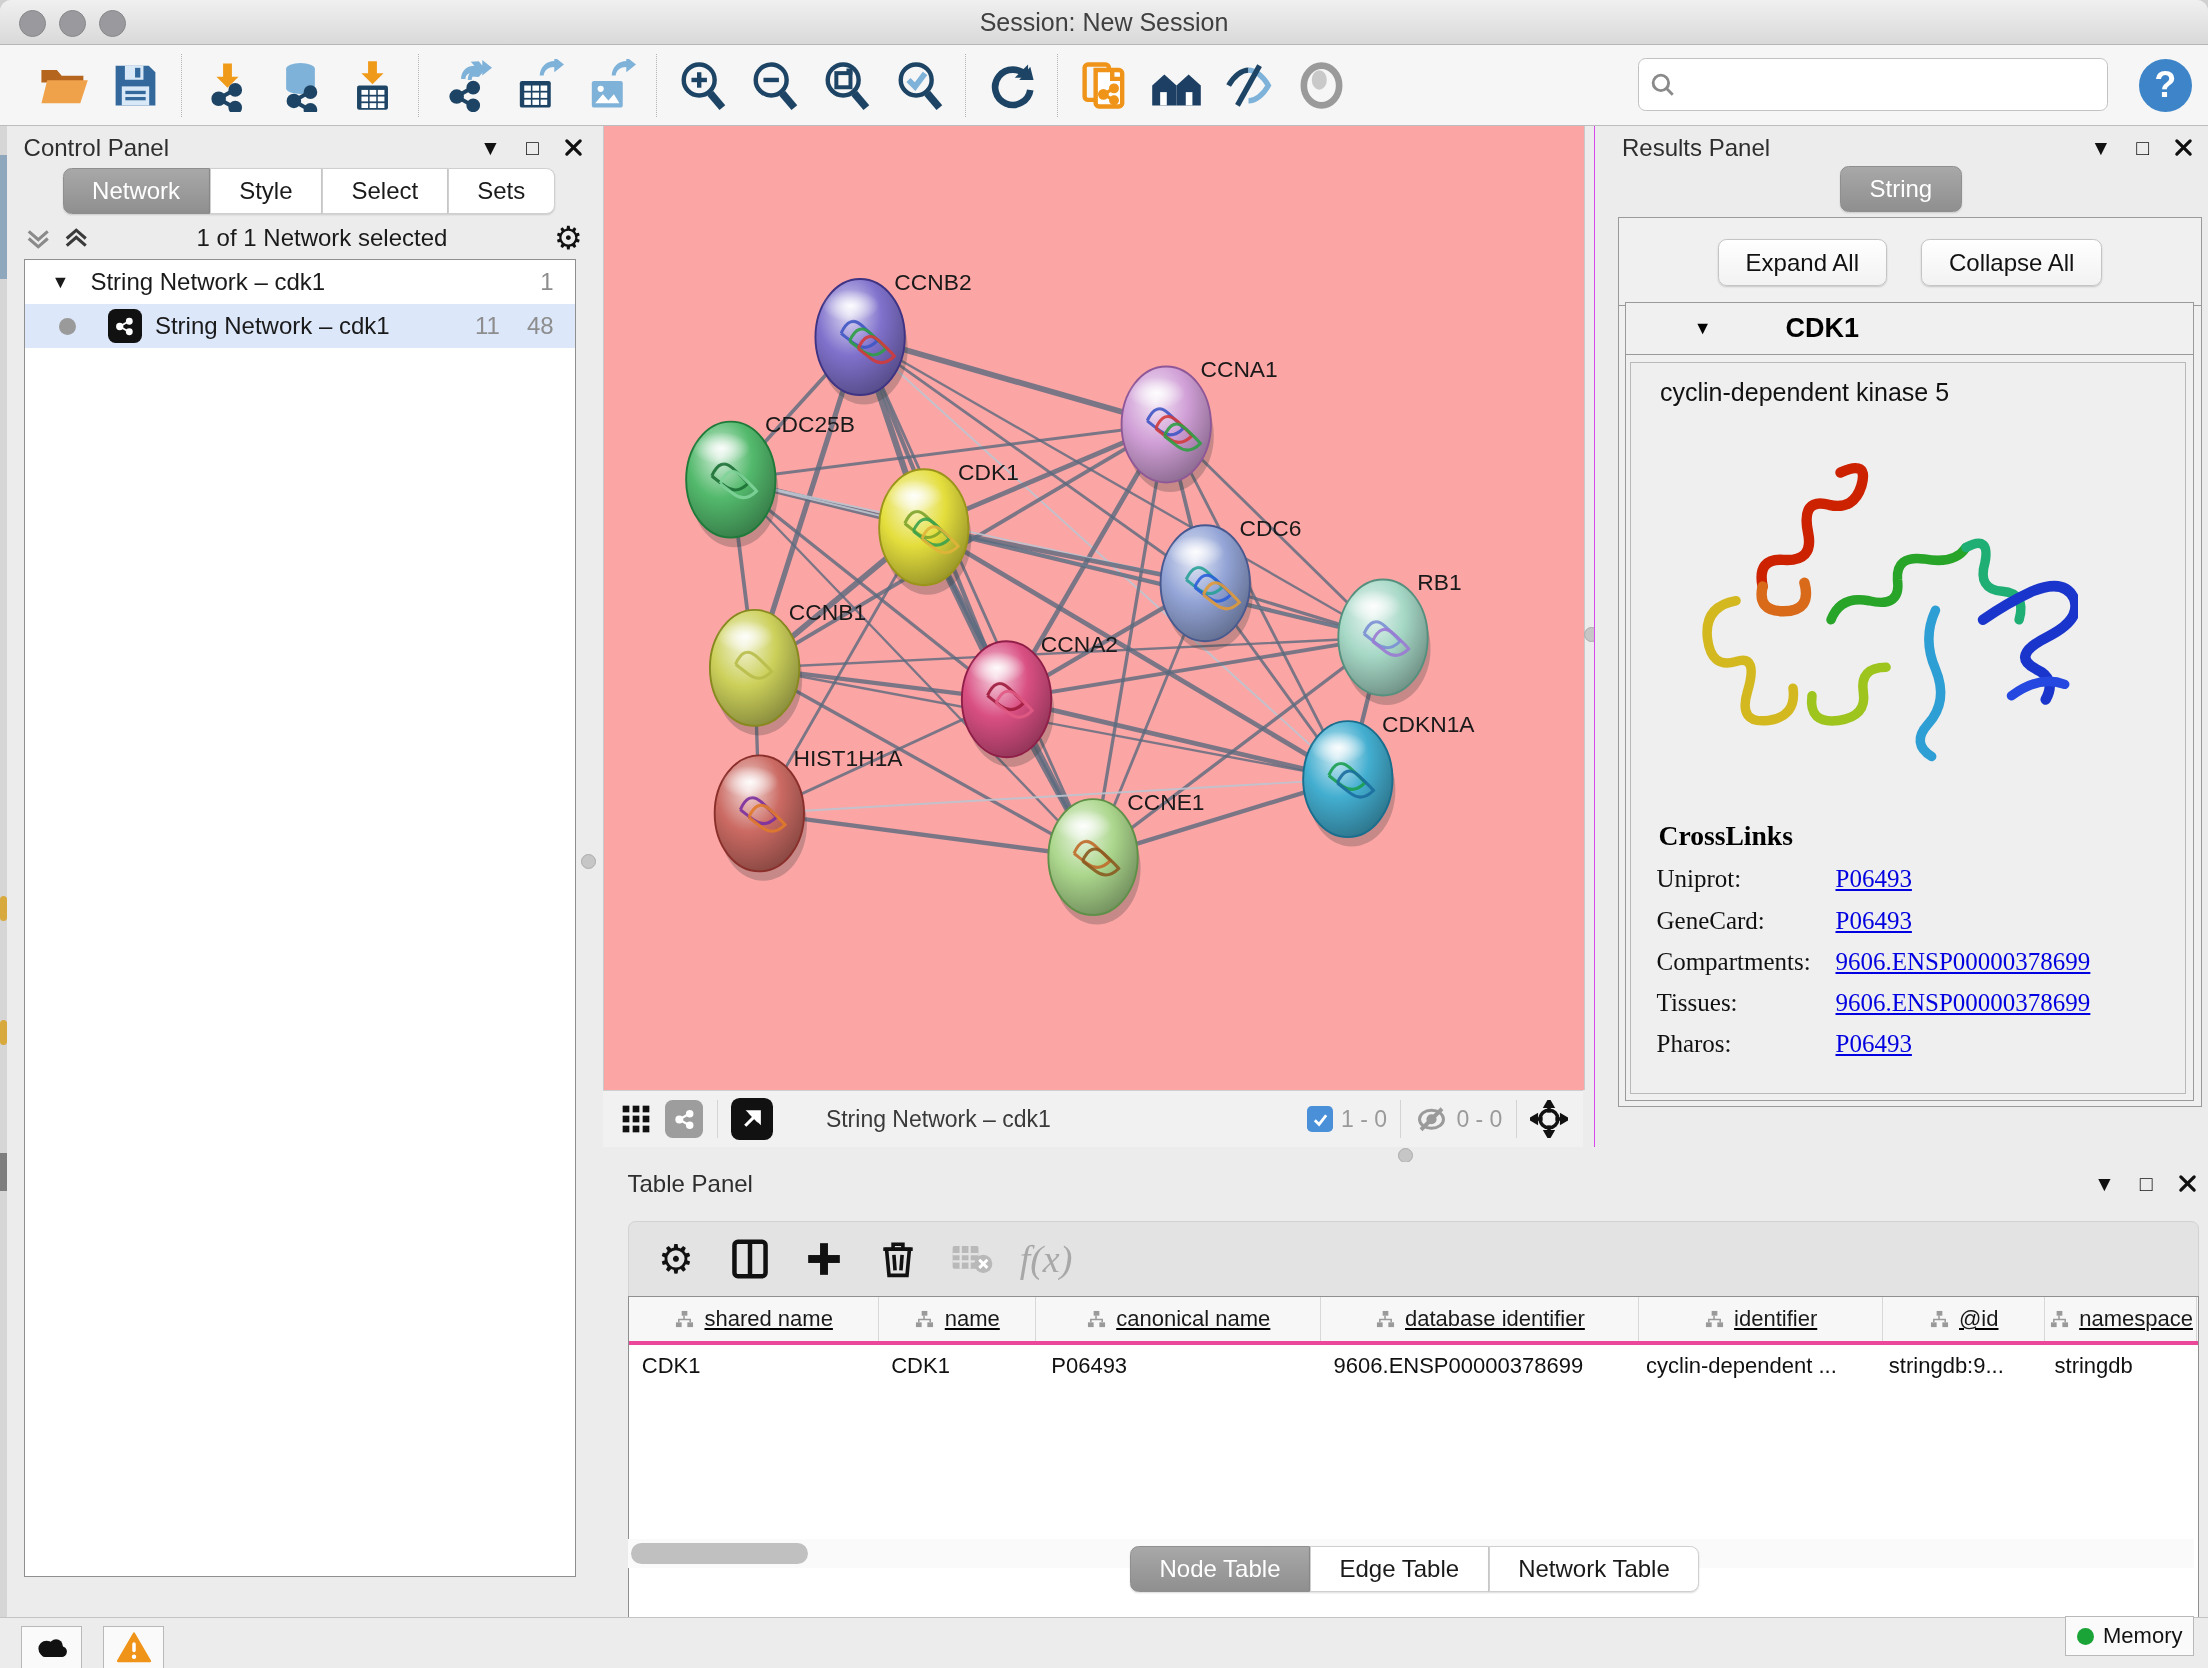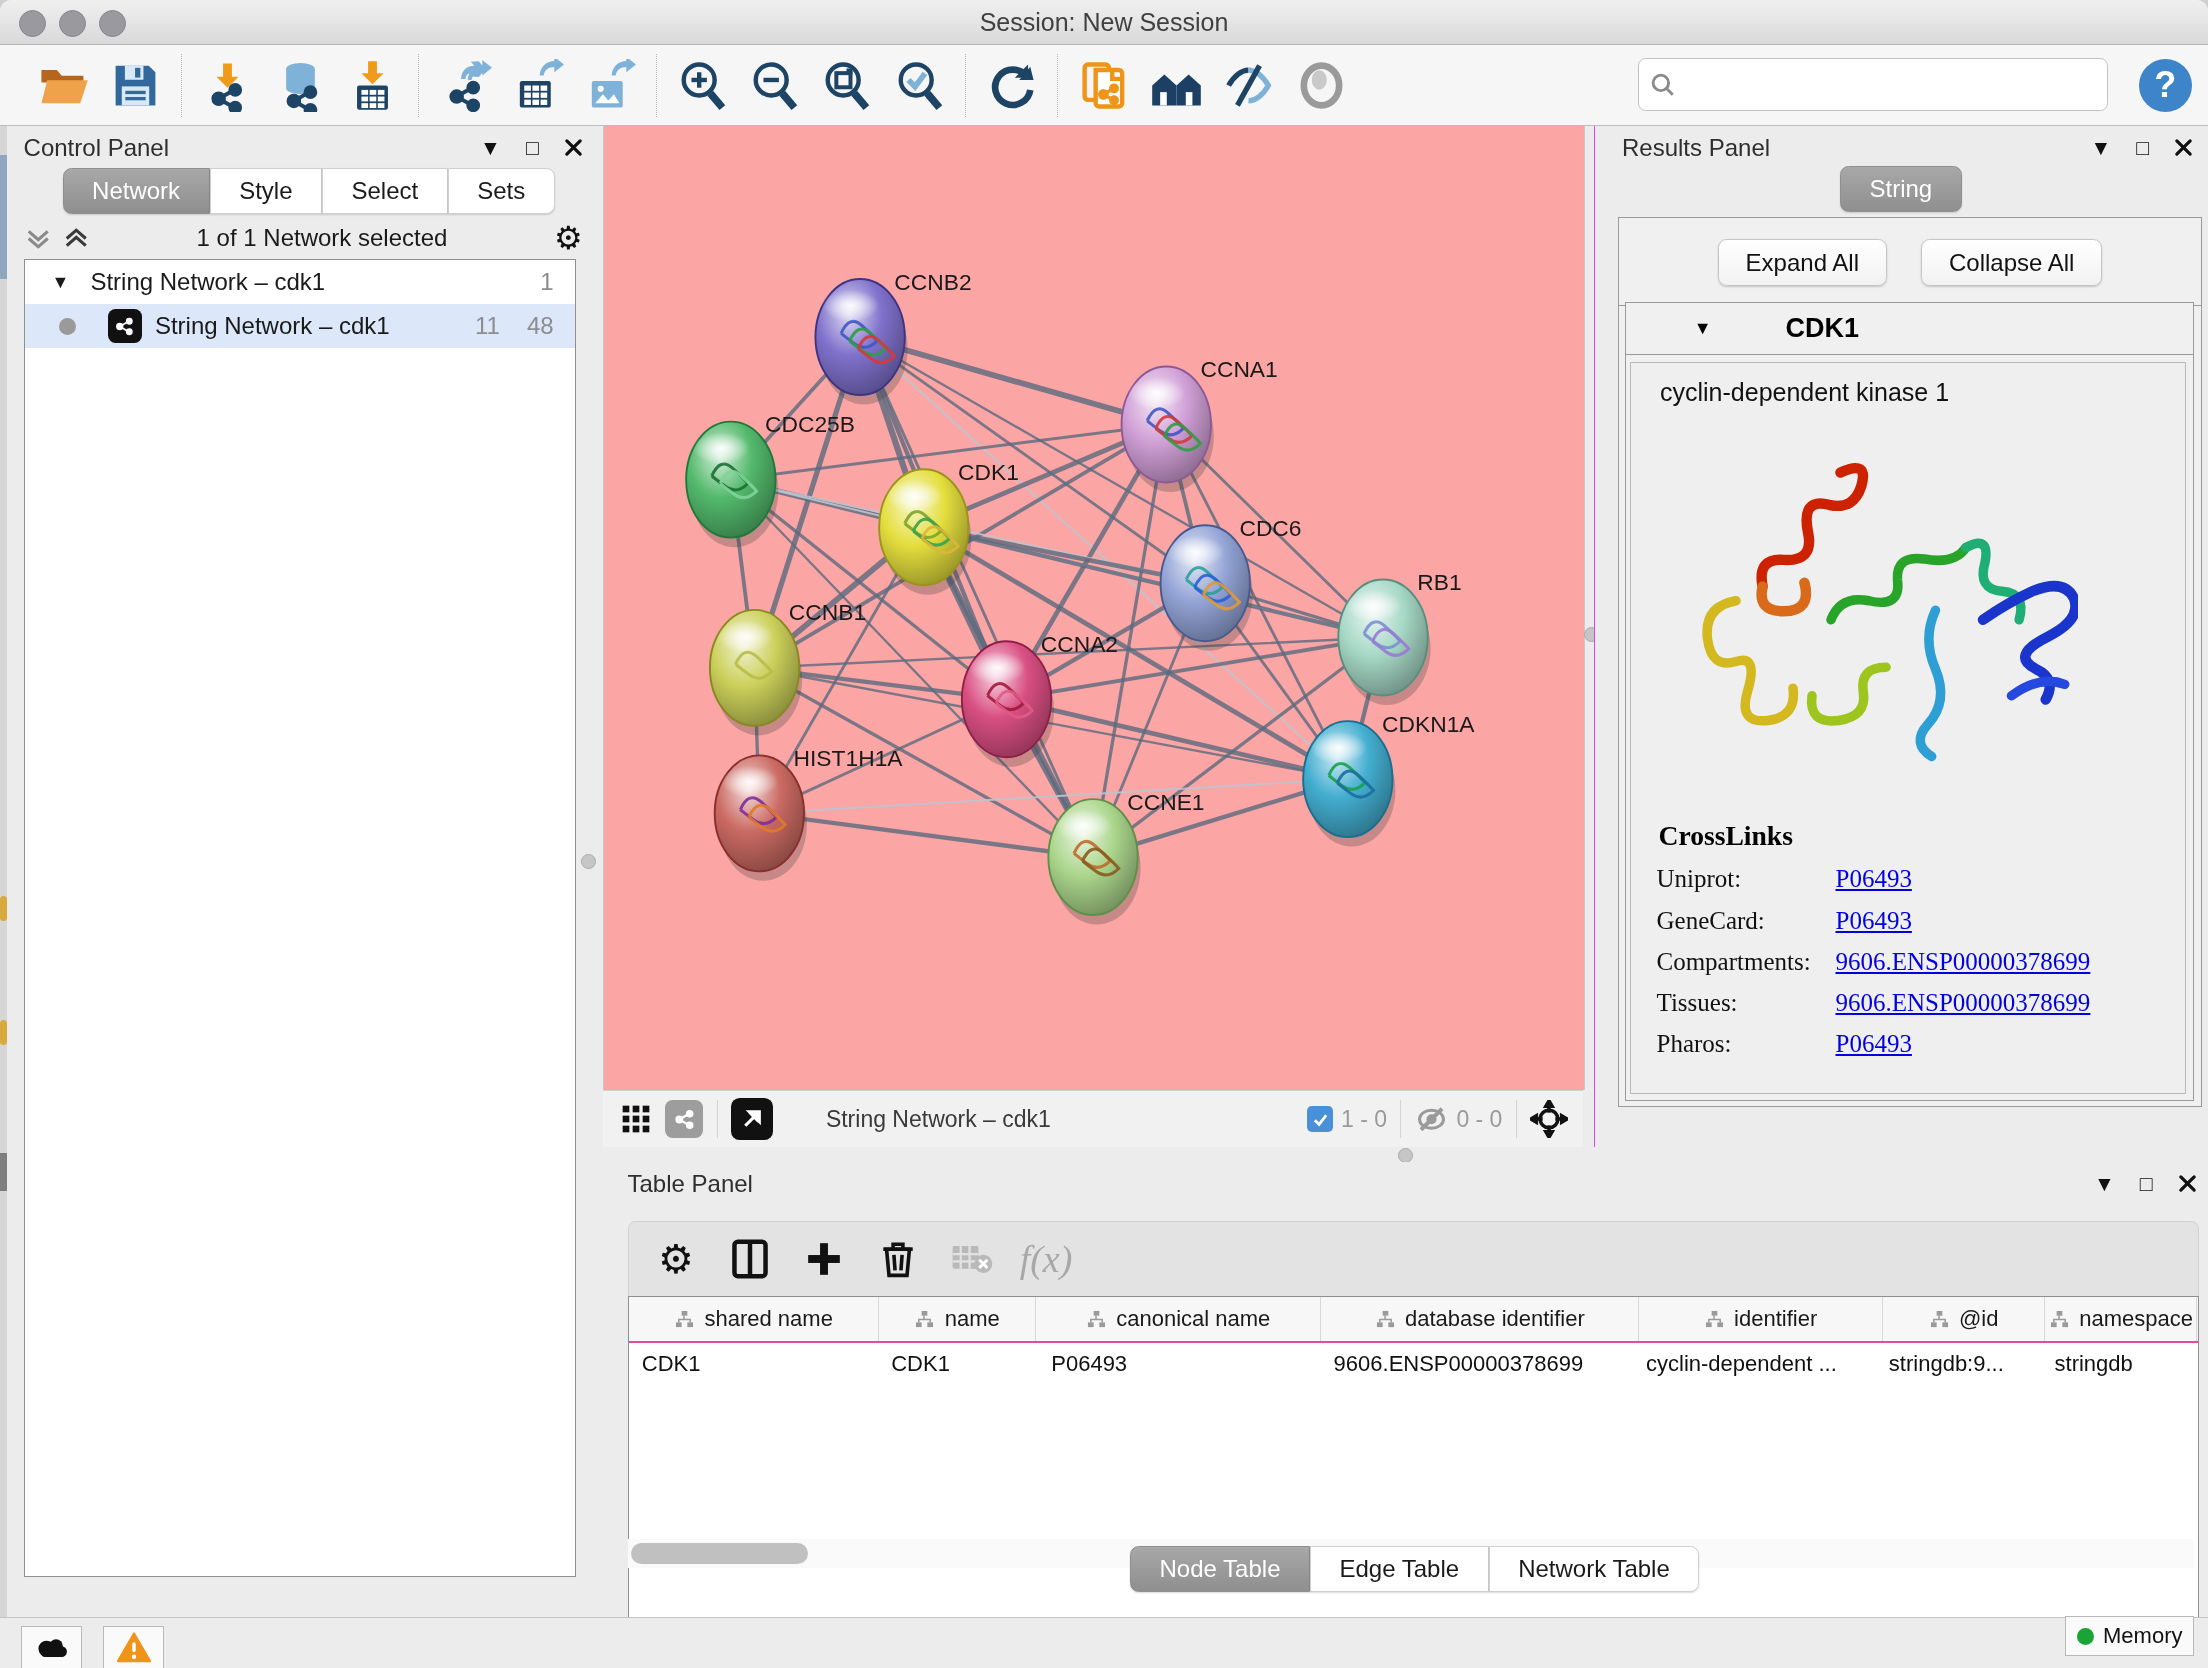--- a/index.html
+++ b/index.html
@@ -65,21 +65,21 @@
   .xl-row{display:flex;font-size:25px;margin:13.3px 0 13.3px 25px;}
   .xl-label{width:179px;color:#111;}
   .xl-link{color:#0000e0;text-decoration:underline;}
   
   .tp{left:617px;top:1162px;width:1591px;height:455px;background:#ececec;}
   .tp-toolbar{position:absolute;left:10.5px;top:59px;width:1569px;height:74px;background:#e3e3e3;
               border:1px solid #d2d2d2;border-radius:7.6px 7.6px 0 0;display:flex;align-items:center;}
   .tpt-ico{width:53px;height:48px;margin-left:21px;display:flex;align-items:center;justify-content:center;}
   .tbl{position:absolute;left:10.5px;top:134px;width:1569px;height:451px;background:#fff;
        border:1.9px solid #8f8f8f;border-bottom:1.9px solid #777;height:449px;}
-  .tbl-head{display:flex;height:44px;background:#f7f7f7;border-bottom:2px solid #ec4899;}
+  .tbl-head{display:flex;height:44px;background:#f7f7f7;border-bottom:4px solid #ec4899;text-decoration:underline;}
   .th{display:flex;align-items:center;justify-content:center;gap:9.5px;font-size:22px;color:#1a1a1a;
       border-right:1px solid #d8d8d8;overflow:hidden;white-space:nowrap;}
   .tbl-row{display:flex;height:42px;font-size:22px;color:#111;}
   .td{display:flex;align-items:center;padding-left:13.3px;overflow:hidden;white-space:nowrap;}
   .hscroll{position:absolute;left:10.5px;top:377px;width:1566px;height:28.5px;background:#fafafa;}
   .hthumb{position:absolute;left:3.8px;top:3.8px;width:177px;height:21px;border-radius:10.5px;background:#c0c0c0;}
   .tp-tabs{position:absolute;left:513px;top:384px;}
   
   .wstatus{left:0;top:1617px;width:2208px;height:51px;background:#ececec;border-top:1px solid #c4c4c4;}
   .sq-btn{position:absolute;width:59px;height:42px;background:#fafafa;border:1.9px solid #b9b9b9;
@@ -661,21 +661,21 @@
       <div style="display:flex;justify-content:center;gap:34px;padding:21px 0 19px 0;border-bottom:1.9px solid #9a9a9a;">
         <button class="btn">Expand All</button>
         <button class="btn">Collapse All</button>
       </div>
       <div class="rp-section">
         <div class="rp-sechdr">
           <span style="font-size:18px;margin-left:68px">▼</span>
           <span style="font-size:27px;font-weight:bold;margin-left:74px">CDK1</span>
         </div>
         <div class="rp-content">
-          <div style="font-size:25px;color:#111;margin:15px 0 0 28.5px">cyclin-dependent kinase 1</div>
+          <div style="font-size:25px;color:#111;margin:15px 0 0 28.5px">cyclin-dependent kinase 5</div>
 
           <svg style="position:absolute;left:67px;top:95px" width="380" height="333" viewBox="0 0 400 350" fill="none" stroke-linecap="round">
             <path d="M150 15 q30 -14 22 14 q-8 26 -34 20 q-30 -8 -22 30 q6 30 -26 28 q-28 -2 -22 28" stroke="#cc2200" stroke-width="11"></path>
             <path d="M68 135 q-6 26 22 26 q30 0 22 -30" stroke="#d96a1a" stroke-width="11"></path>
             <path d="M40 150 q-34 6 -30 40 q4 32 30 24 q24 -8 12 32 q-10 34 22 30 q30 -4 26 -34" stroke="#d4b820" stroke-width="10"></path>
             <path d="M120 250 q-4 30 28 26 q30 -4 26 -30 q-4 -26 24 -26" stroke="#9ec41e" stroke-width="10"></path>
             <path d="M140 170 q10 -26 40 -20 q34 8 30 -22 q-2 -26 28 -22 q32 6 44 -12" stroke="#28a428" stroke-width="10"></path>
             <path d="M282 94 q26 -14 20 16 q-8 28 18 30 q26 2 18 30" stroke="#1fae74" stroke-width="10"></path>
             <path d="M250 160 q-14 30 0 62 q14 34 -8 58 q-18 20 4 34" stroke="#2e9fd4" stroke-width="10"></path>
             <path d="M300 170 q26 -18 52 -30 q34 -14 44 8 q8 22 -28 40 q-40 20 -12 34 q22 10 10 32" stroke="#1a35cc" stroke-width="11"></path>

